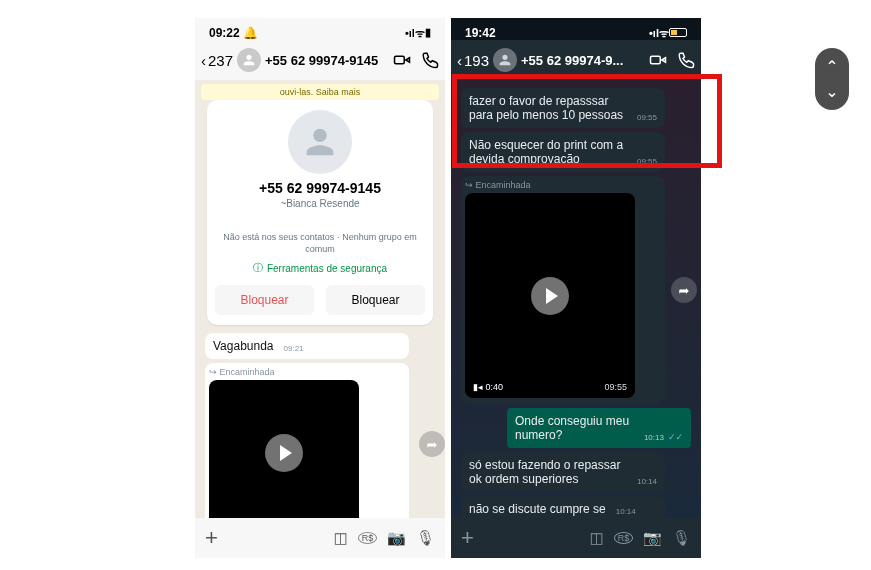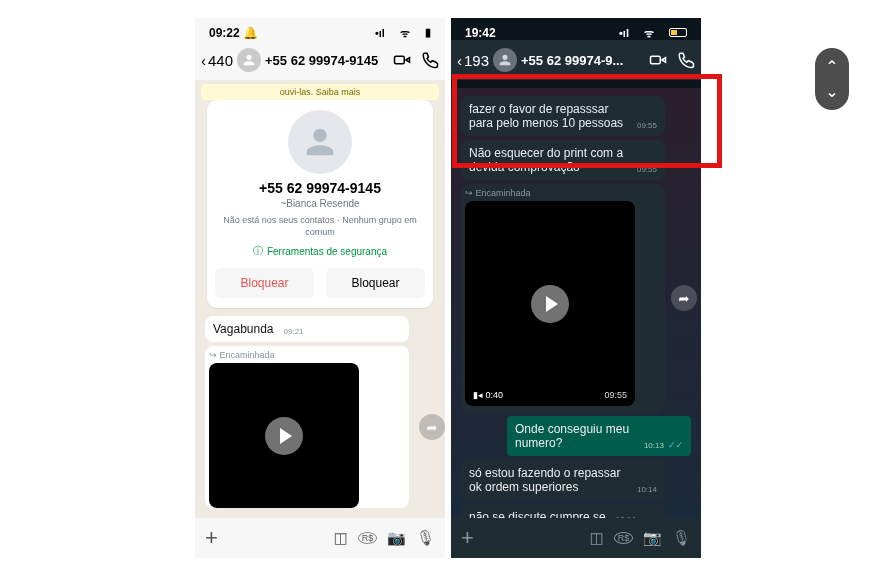--- a/index.html
+++ b/index.html
@@ -31,21 +31,21 @@
     height: 22px;
     display: flex;
     justify-content: space-between;
     align-items: flex-end;
     padding: 0 14px;
     font-size: 12px;
     font-weight: 600;
   }
   .phone-light .statusbar { background: #f7f7f7; color: #000; }
   .phone-dark  .statusbar { background: #0b141a; color: #ffffff; }
-  .sb-icons { display: flex; gap: 15px; align-items: center; }
+  .sb-icons { display: flex; gap: 0; align-items: center; }
   .sb-sig, .sb-wifi, .sb-batt { font-size: 11px; }
 
   .navbar {
     height: 40px;
     display: flex;
     align-items: center;
     padding: 0 6px;
     gap: 4px;
     font-size: 13px;
   }
@@ -62,21 +62,20 @@
   .nav-icon { width: 18px; height: 18px; }
 
   .chat-body {
     height: calc(100% - 22px - 40px - 40px);
     overflow: hidden;
     position: relative;
     padding: 4px 6px;
   }
   .phone-dark .chat-body {
     background: linear-gradient(180deg,#2a1f2e 0%,#1a2a3a 100%);
-    margin-top: 8px;
   }
 
   .banner {
     background: #fff9d6;
     color: #7a6a00;
     font-size: 9px;
     text-align: center;
     padding: 3px 4px;
     border-radius: 4px;
   }
@@ -88,21 +87,21 @@
     text-align: center;
     box-shadow: 0 1px 2px rgba(0,0,0,.08);
   }
   .cc-avatar {
     width: 64px; height: 64px; border-radius: 50%;
     background: #e4e8ec; margin: 0 auto 6px;
     display: flex; align-items: center; justify-content: center;
   }
   .cc-phone { font-weight: 600; font-size: 14px; }
   .cc-name { color: #667781; font-size: 10px; margin-top: 2px; }
-  .cc-meta { color: #667781; font-size: 9px; margin-top: 6px; line-height: 1.3; }
+  .cc-meta { color: #667781; font-size: 9px; margin-top: 23px; line-height: 1.3; }
   .cc-sec { color: #009544; font-size: 10px; margin-top: 6px; display: flex; align-items: center; justify-content: center; gap: 4px; }
   .cc-actions { display: flex; gap: 12px; margin-top: 10px; }
   .cc-btn {
     flex: 1; background: #f6f6f6; border-radius: 6px;
     padding: 8px 0; font-size: 12px; font-weight: 500;
   }
   .cc-block { color: #e55353; }
 
   .bubble-in {
     background: #fff;
@@ -201,21 +200,21 @@
       <div class="sb-icons">
         <span class="sb-sig">•ıl</span>
         <span class="sb-wifi">ᯤ</span>
         <span class="sb-batt">▮</span>
       </div>
     </div>
 
     <div class="navbar">
       <div class="nav-back">
         <span>‹</span>
-        <span>440</span>
+        <span>237</span>
       </div>
       <div class="nav-avatar">
         <svg class="small-person" viewBox="0 0 24 24">
             <path d="M12 12c2.2 0 4-1.8 4-4s-1.8-4-4-4-4 1.8-4 4 1.8 4 4 4zm0 2c-2.7 0-8 1.3-8 4v2h16v-2c0-2.7-5.3-4-8-4z"></path>
           </svg>
       </div>
       <div class="nav-title">+55 62 99974-9145</div>
       <div class="nav-actions">
         <svg class="nav-icon" viewBox="0 0 24 24" fill="none" stroke="#000" stroke-width="2">
             <rect x="2" y="7" width="13" height="10" rx="2"></rect>

